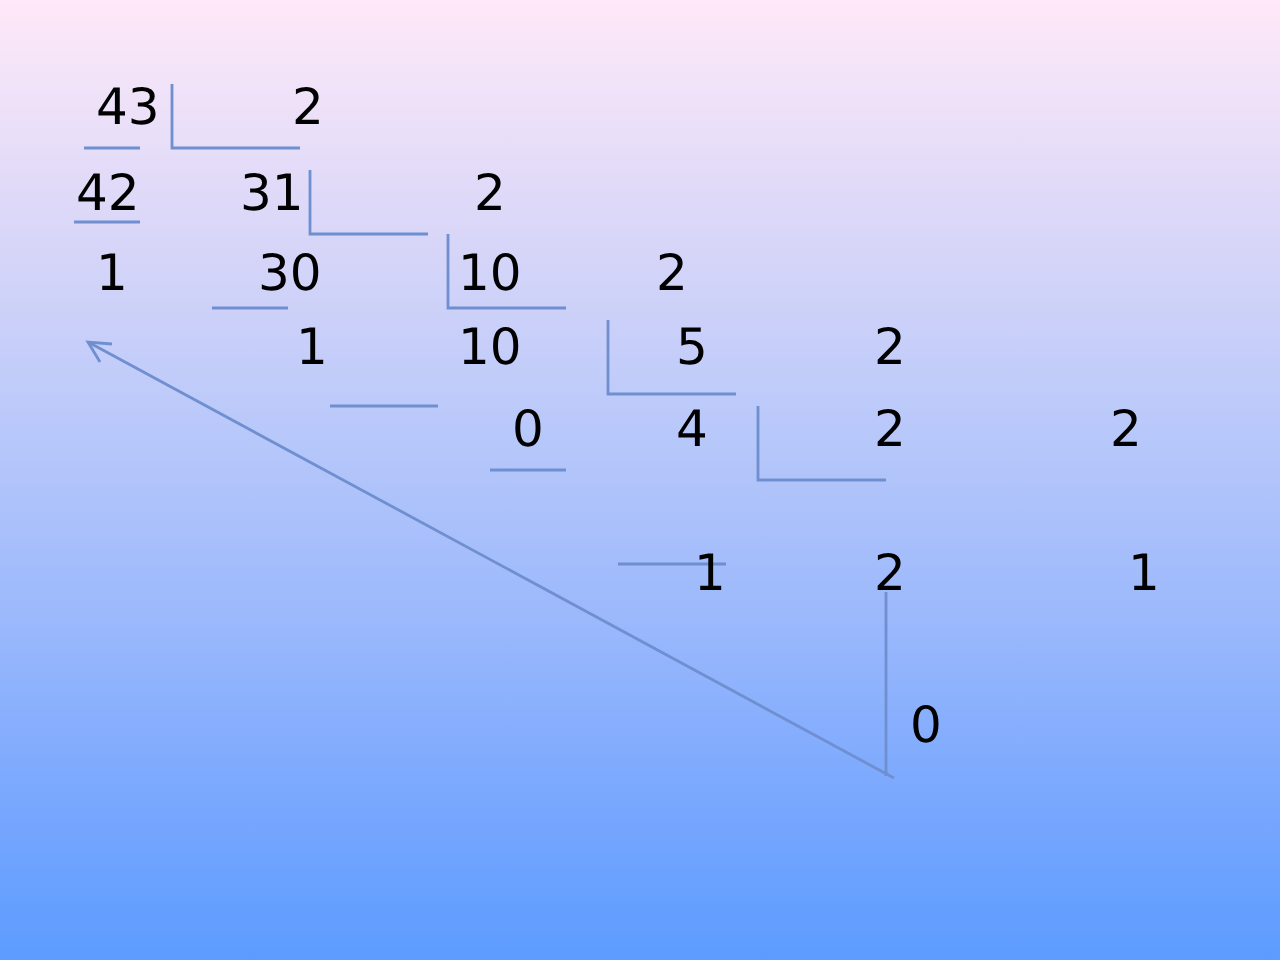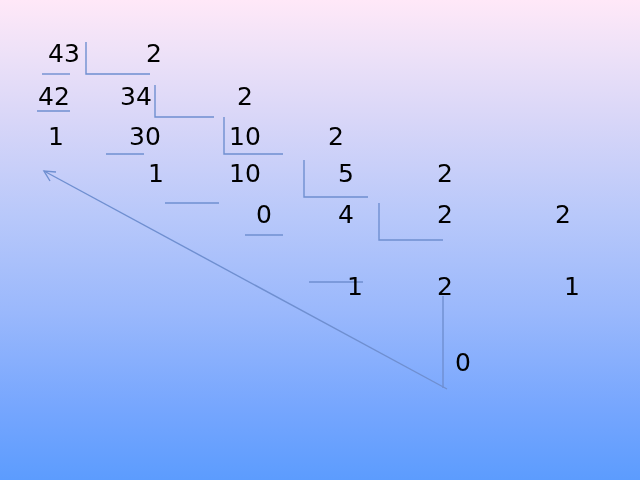--- a/index.html
+++ b/index.html
@@ -39,21 +39,21 @@
     <line x1="443" y1="296" x2="443" y2="388"></line>
 
     <line x1="447" y1="389" x2="44" y2="171"></line>
     <polyline points="56,172 44,171 50,181"></polyline>
   </g>
 </svg>
 
 <span class="num" style="left:48px;top:41px;text-align:right;">43</span>
 <span class="num" style="left:146px;top:41px;">2</span>
 <span class="num" style="left:38px;top:84px;">42</span>
-<span class="num" style="left:120px;top:84px;">34</span>
+<span class="num" style="left:120px;top:84px;">31</span>
 <span class="num" style="left:237px;top:84px;">2</span>
 <span class="num" style="left:48px;top:124px;">1</span>
 <span class="num" style="left:129px;top:124px;">30</span>
 <span class="num" style="left:229px;top:124px;">10</span>
 <span class="num" style="left:328px;top:124px;">2</span>
 <span class="num" style="left:148px;top:161px;">1</span>
 <span class="num" style="left:229px;top:161px;">10</span>
 <span class="num" style="left:338px;top:161px;">5</span>
 <span class="num" style="left:437px;top:161px;">2</span>
 <span class="num" style="left:256px;top:202px;">0</span>

